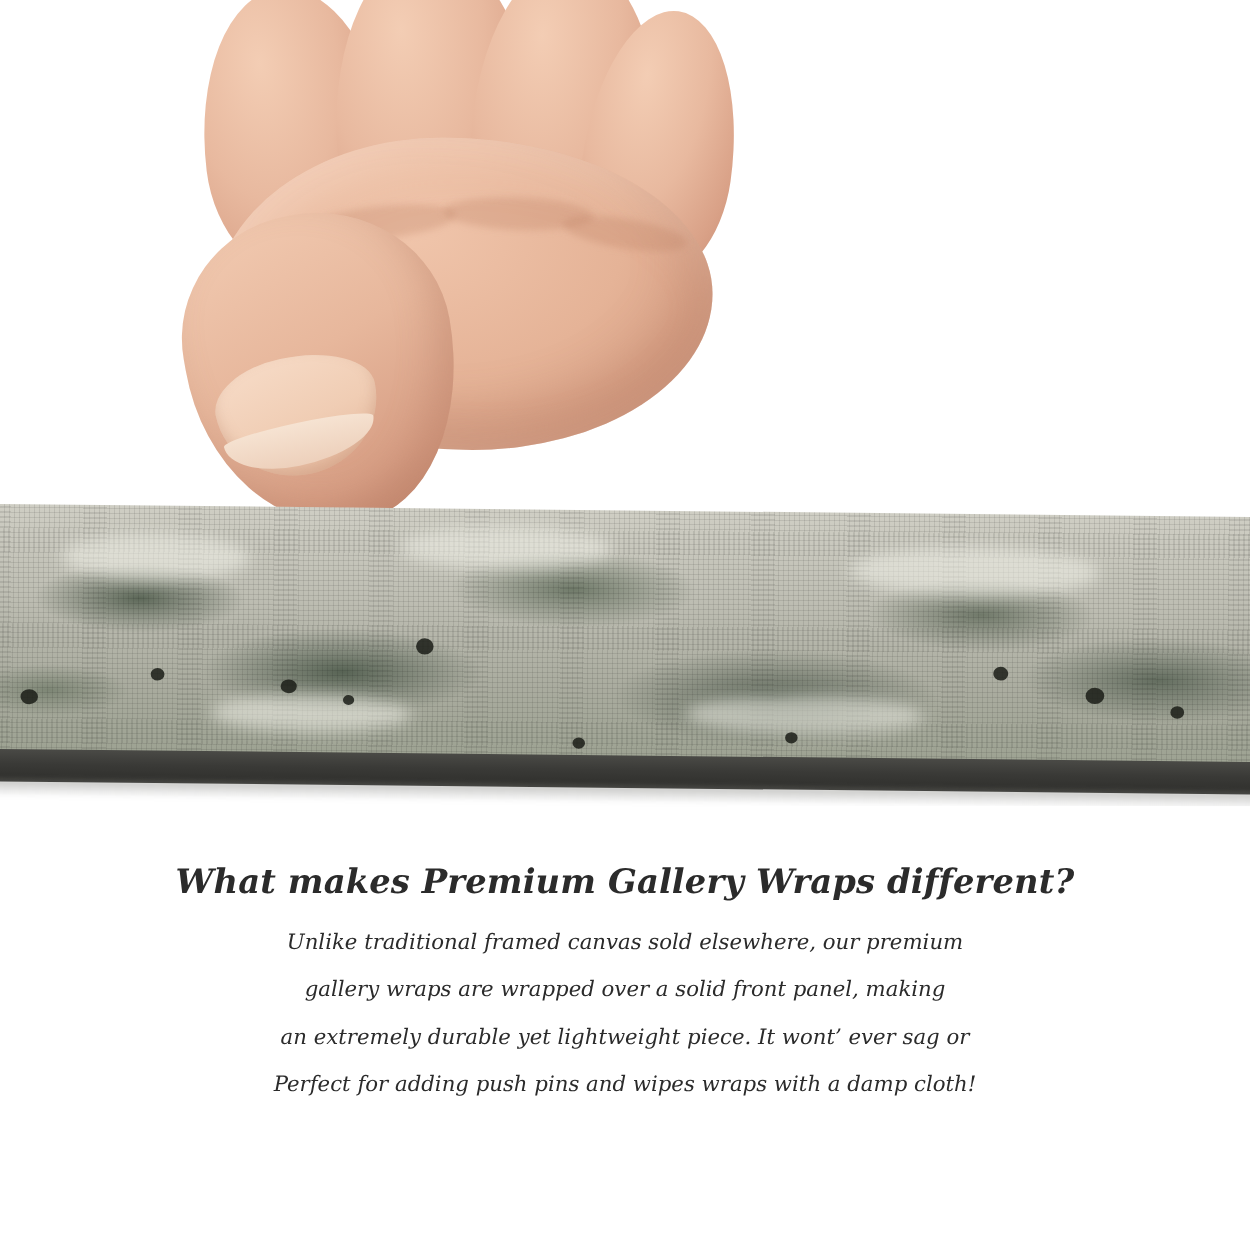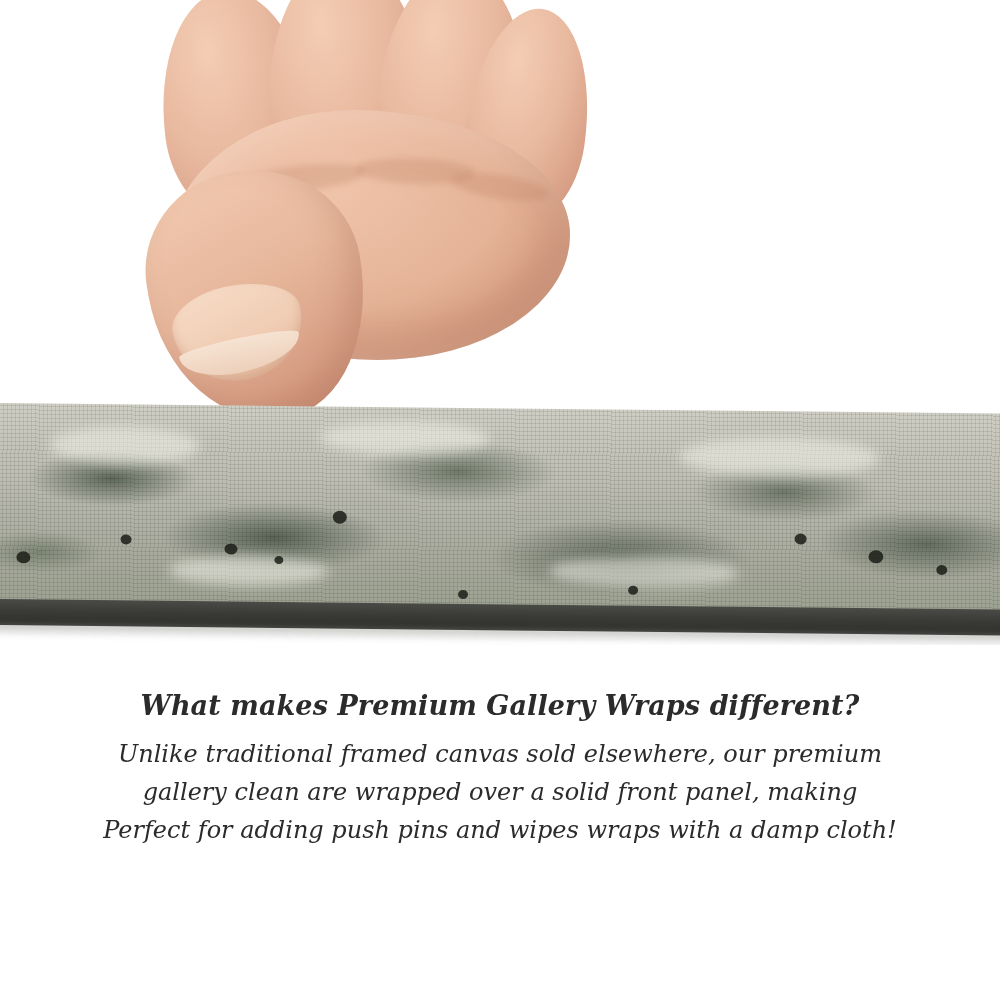--- a/index.html
+++ b/index.html
@@ -187,21 +187,21 @@
     font-family: "DejaVu Serif", serif;
     font-style: italic;
   }
   .caption .headline {
     font-size: 27px;
     font-weight: 700;
     letter-spacing: 0.1px;
     margin-bottom: 14px;
   }
   .caption .line {
-    font-size: 24px;
+    font-size: 17px;
     line-height: 38px;
     font-weight: 400;
     font-style: italic;
   }
 </style>
 </head>
 <body>
 
 <div class="page">
 
@@ -244,17 +244,18 @@
         <div class="speck" style="left:948px; top:152px; width:11px; height:10px;"></div>
       </div>
       <div class="canvas-side"></div>
       <div class="canvas-shadow"></div>
     </div>
   </div>
 
   <div class="caption">
     <div class="headline">What makes Premium Gallery Wraps different?</div>
     <div class="line">Unlike traditional framed canvas sold elsewhere, our premium</div>
-    <div class="line">gallery clean are wrapped over a solid front panel, making</div>
+    <div class="line">gallery wraps are wrapped over a solid front panel, making</div>
+    <div class="line">an extremely durable yet lightweight piece. It wont’ ever sag or</div>
     <div class="line">Perfect for adding push pins and wipes wraps with a damp cloth!</div>
   </div>
 
 </div>
 
 </body></html>

